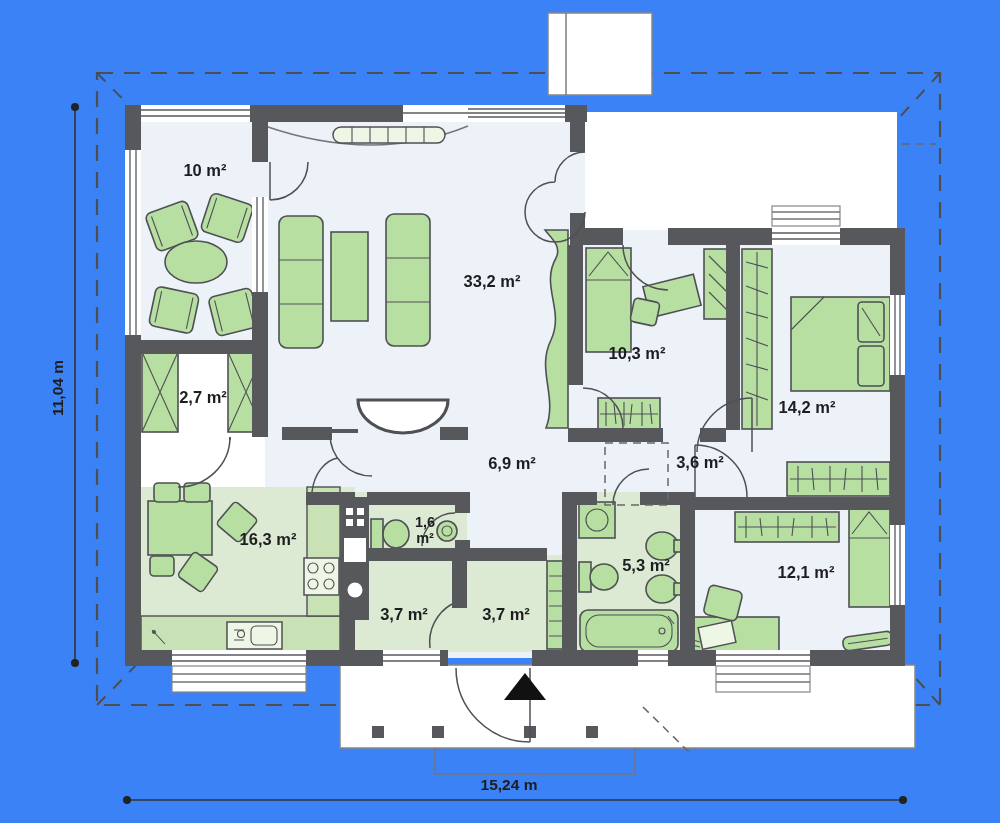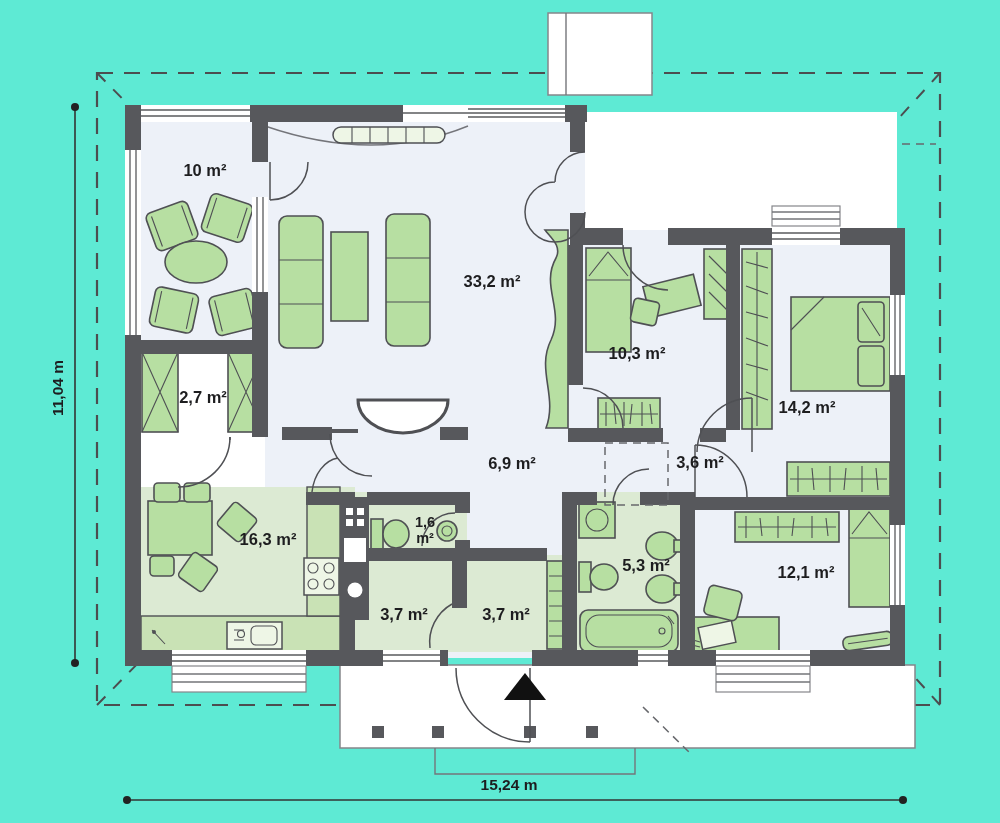--- a/index.html
+++ b/index.html
@@ -1,16 +1,16 @@
 <!DOCTYPE html>
 <html style="--wall: #57585c; --furniture: #b7dfa2; --furniture-outline: #4f5054; --floor-cool: #edf1f8; --floor-green: #dcead3; --counter: #c9e2b5; --dash: #4c4d4f; --text: #1d1d1f; --background: #ffffff;"><head>
 <meta charset="utf-8">
 <style>
   html,body{margin:0;padding:0;background:#fff;}
-  .stage{position:relative;width:1000px;height:823px;background:#5eead4;overflow:hidden;
+  .stage{position:relative;width:1000px;height:823px;background:#3b82f6;overflow:hidden;
          font-family:"Liberation Sans",sans-serif;}
   svg{display:block;}
   .wall{fill:var(--wall,#57585c);}
   .floor-cool{fill:var(--floor-cool,#edf1f8);}
   .floor-green{fill:var(--floor-green,#dcead3);}
   .white{fill:#ffffff;}
   .furn{fill:var(--furniture,#b7dfa2);stroke:var(--furniture-outline,#4f5054);stroke-width:1.6;}
   .furn-line{stroke:var(--furniture-outline,#4f5054);stroke-width:1.1;fill:none;}
   .counter{fill:var(--counter,#c9e2b5);stroke:var(--furniture-outline,#4f5054);stroke-width:1.4;}
   .fixture{fill:#eef6e6;stroke:var(--furniture-outline,#4f5054);stroke-width:1.5;}

